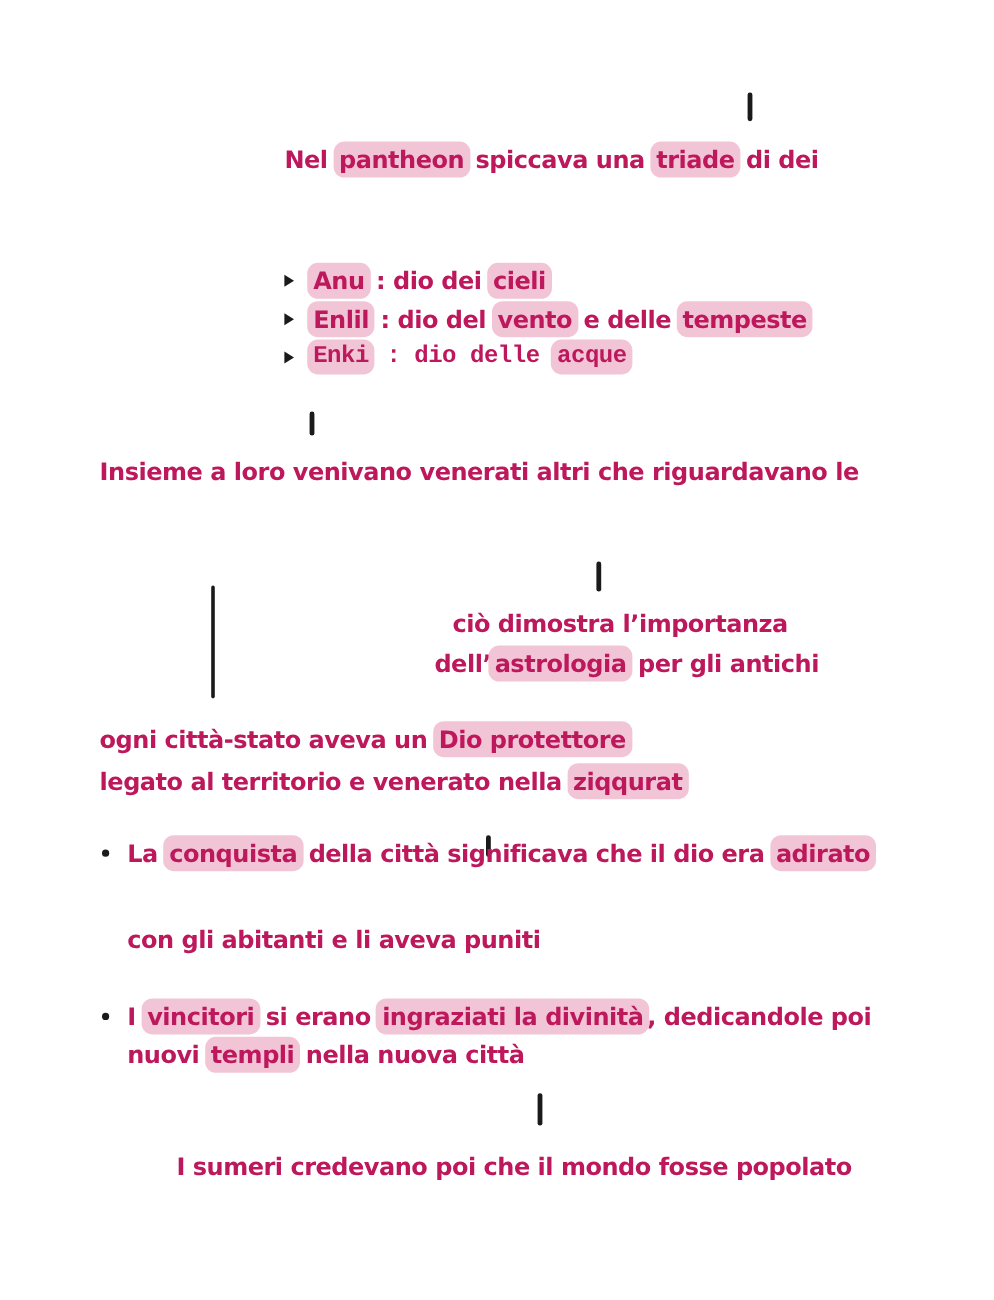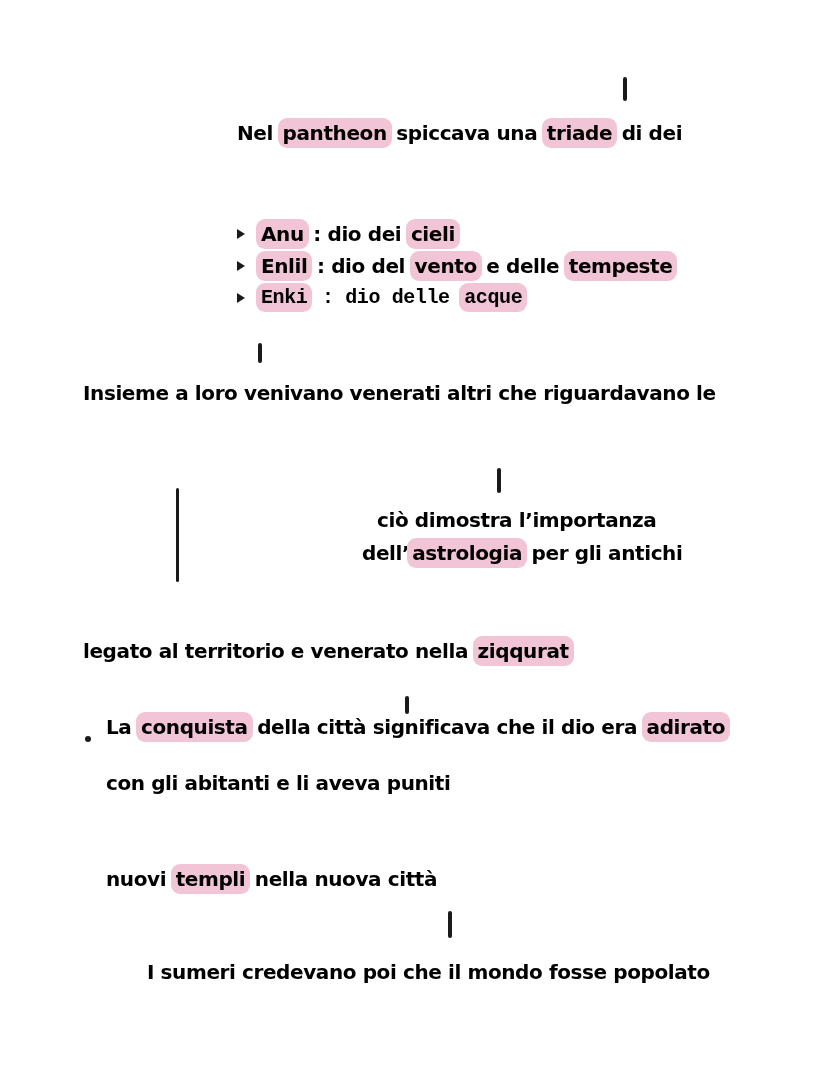--- a/index.html
+++ b/index.html
@@ -8,21 +8,21 @@
     background: #ffffff;
   }
   .canvas {
     position: relative;
     width: 828px;
     height: 1083px;
     background: #ffffff;
     overflow: hidden;
     font-family: "DejaVu Sans", sans-serif;
     font-weight: 700;
-    color: #000000;
+    color: #be185d;
     font-size: 20px;
     letter-spacing: -0.4px;
   }
   .line {
     position: absolute;
     white-space: nowrap;
     line-height: 30px;
     height: 30px;
   }
   .row {
@@ -101,32 +101,39 @@
     <span>Insieme a loro venivano venerati altri che riguardavano le</span>
   </div>
 
   <div class="line" style="left:377px; top:505px;text-align:right;">
     <span>ciò dimostra l’importanza</span>
   </div>
   <div class="line" style="left:362px; top:538px;">
     <span>dell’</span><span class="hl">astrologia</span><span> per gli antichi</span>
   </div>
 
+  <div class="line" style="left:83px; top:601px;">
+    <span>ogni città-stato aveva un </span><span class="hl">Dio protettore</span>
+  </div>
   <div class="line" style="left:83px; top:636px;">
     <span>legato al territorio e venerato nella </span><span class="hl">ziqqurat</span>
   </div>
 
-  <div class="row" style="left:85px; top:712px;align-items:flex-end;">
+  <div class="row" style="left:85px; top:696px;">
     <span class="dot"></span>
     <span class="line" style="position:static;"><span>La </span><span class="hl">conquista</span><span> della città significava che il dio era </span><span class="hl">adirato</span></span>
   </div>
   <div class="line" style="left:106px; top:768px;">
     <span>con gli abitanti e li aveva puniti</span>
   </div>
 
+  <div class="row" style="left:85px; top:832px;">
+    <span class="dot"></span>
+    <span class="line" style="position:static;"><span>I </span><span class="hl">vincitori</span><span> si erano </span><span class="hl">ingraziati la divinità</span><span>, dedicandole poi</span></span>
+  </div>
   <div class="line" style="left:106px; top:864px;text-align:center;">
     <span>nuovi </span><span class="hl">templi</span><span> nella nuova città</span>
   </div>
 
   <div class="line" style="left:147px; top:957px;">
     <span>I sumeri credevano poi che il mondo fosse popolato</span>
   </div>
 
 </div>
 

